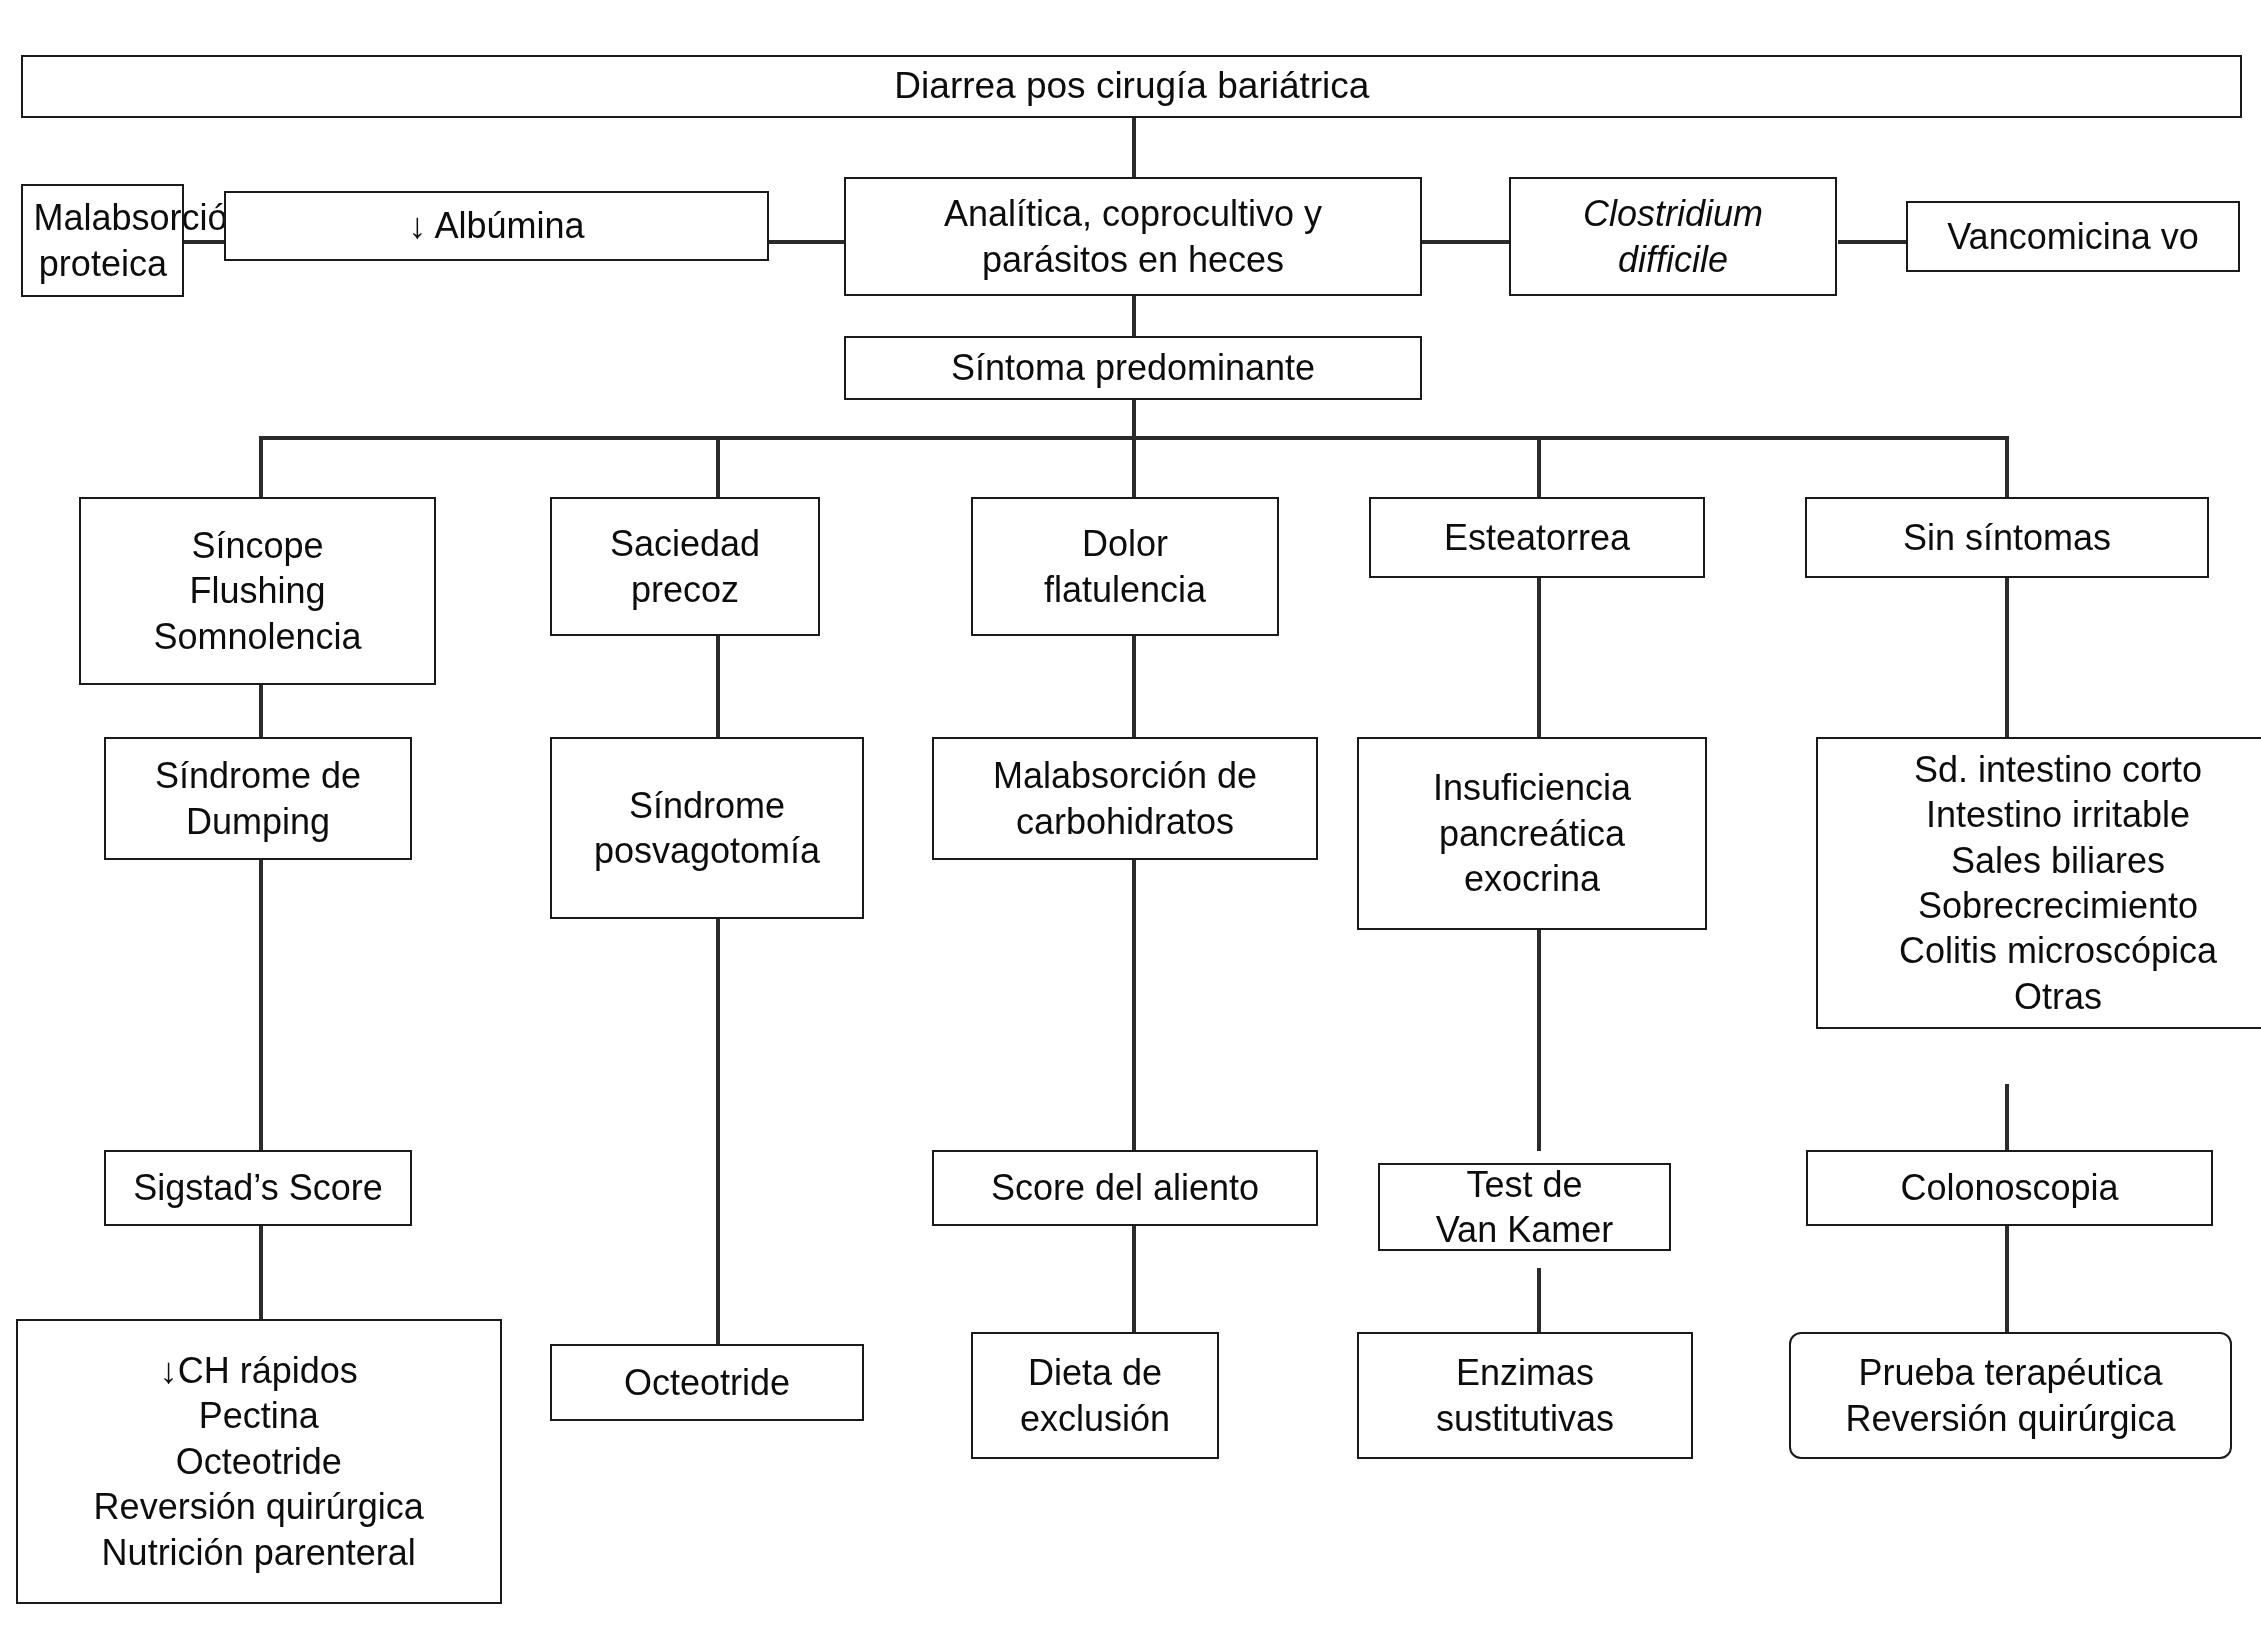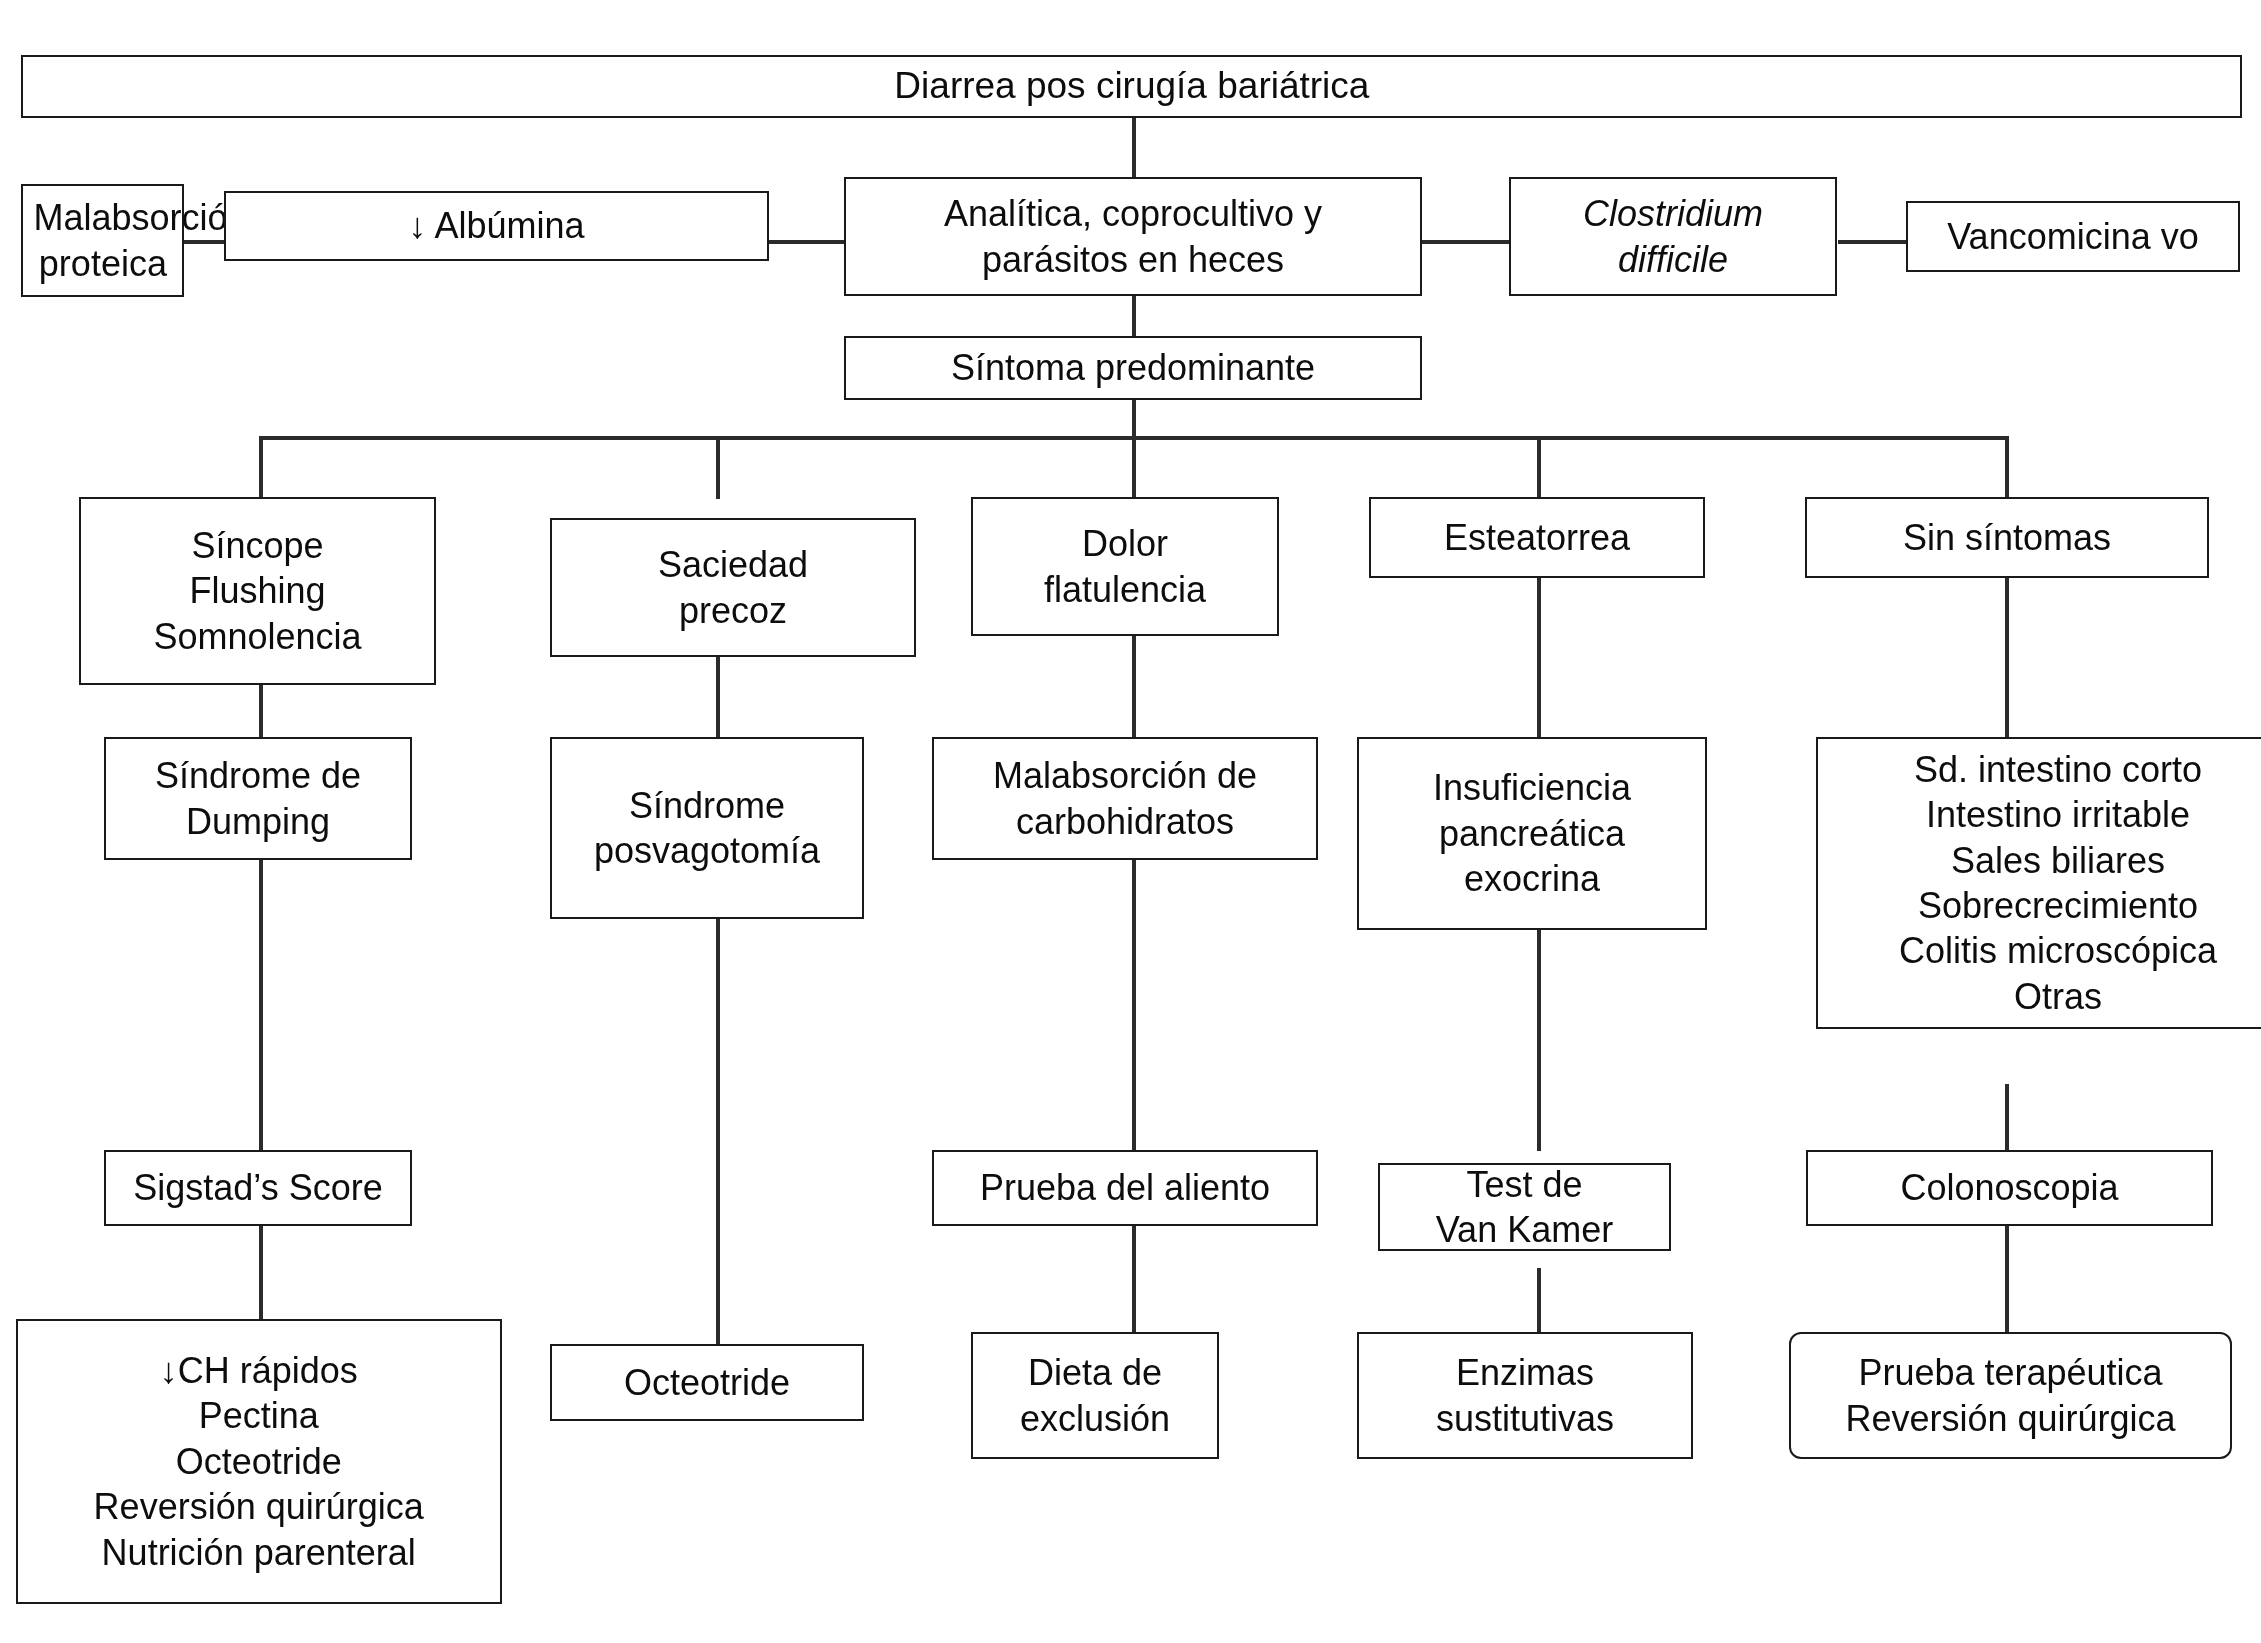--- a/index.html
+++ b/index.html
@@ -140,21 +140,21 @@
   </div>
 
   <div class="node" style="left:79px; top:497px; width:357px; height:188px;">
     <span class="lines">
       <span>Síncope</span>
       <span>Flushing</span>
       <span>Somnolencia</span>
     </span>
   </div>
 
-  <div class="node" style="left:550px; top:497px; width:366px; height:139px;margin-top:21px;">
+  <div class="node" style="left:550px; top:497px; width:270px; height:139px;">
     <span class="lines">
       <span>Saciedad</span>
       <span>precoz</span>
     </span>
   </div>
 
   <div class="node" style="left:971px; top:497px; width:308px; height:139px;">
     <span class="lines">
       <span>Dolor</span>
       <span>flatulencia</span>
@@ -214,21 +214,21 @@
   </div>
 
   <div class="node" style="left:104px; top:1150px; width:308px; height:76px;">
     <span class="lines">
       <span>Sigstad’s Score</span>
     </span>
   </div>
 
   <div class="node" style="left:932px; top:1150px; width:386px; height:76px;">
     <span class="lines">
-      <span>Prueba del aliento</span>
+      <span>Score del aliento</span>
     </span>
   </div>
 
   <div class="node" style="left:1378px; top:1150px; width:293px; height:88px;margin-top:13px;">
     <span class="lines">
       <span>Test de</span>
       <span>Van Kamer</span>
     </span>
   </div>
 

